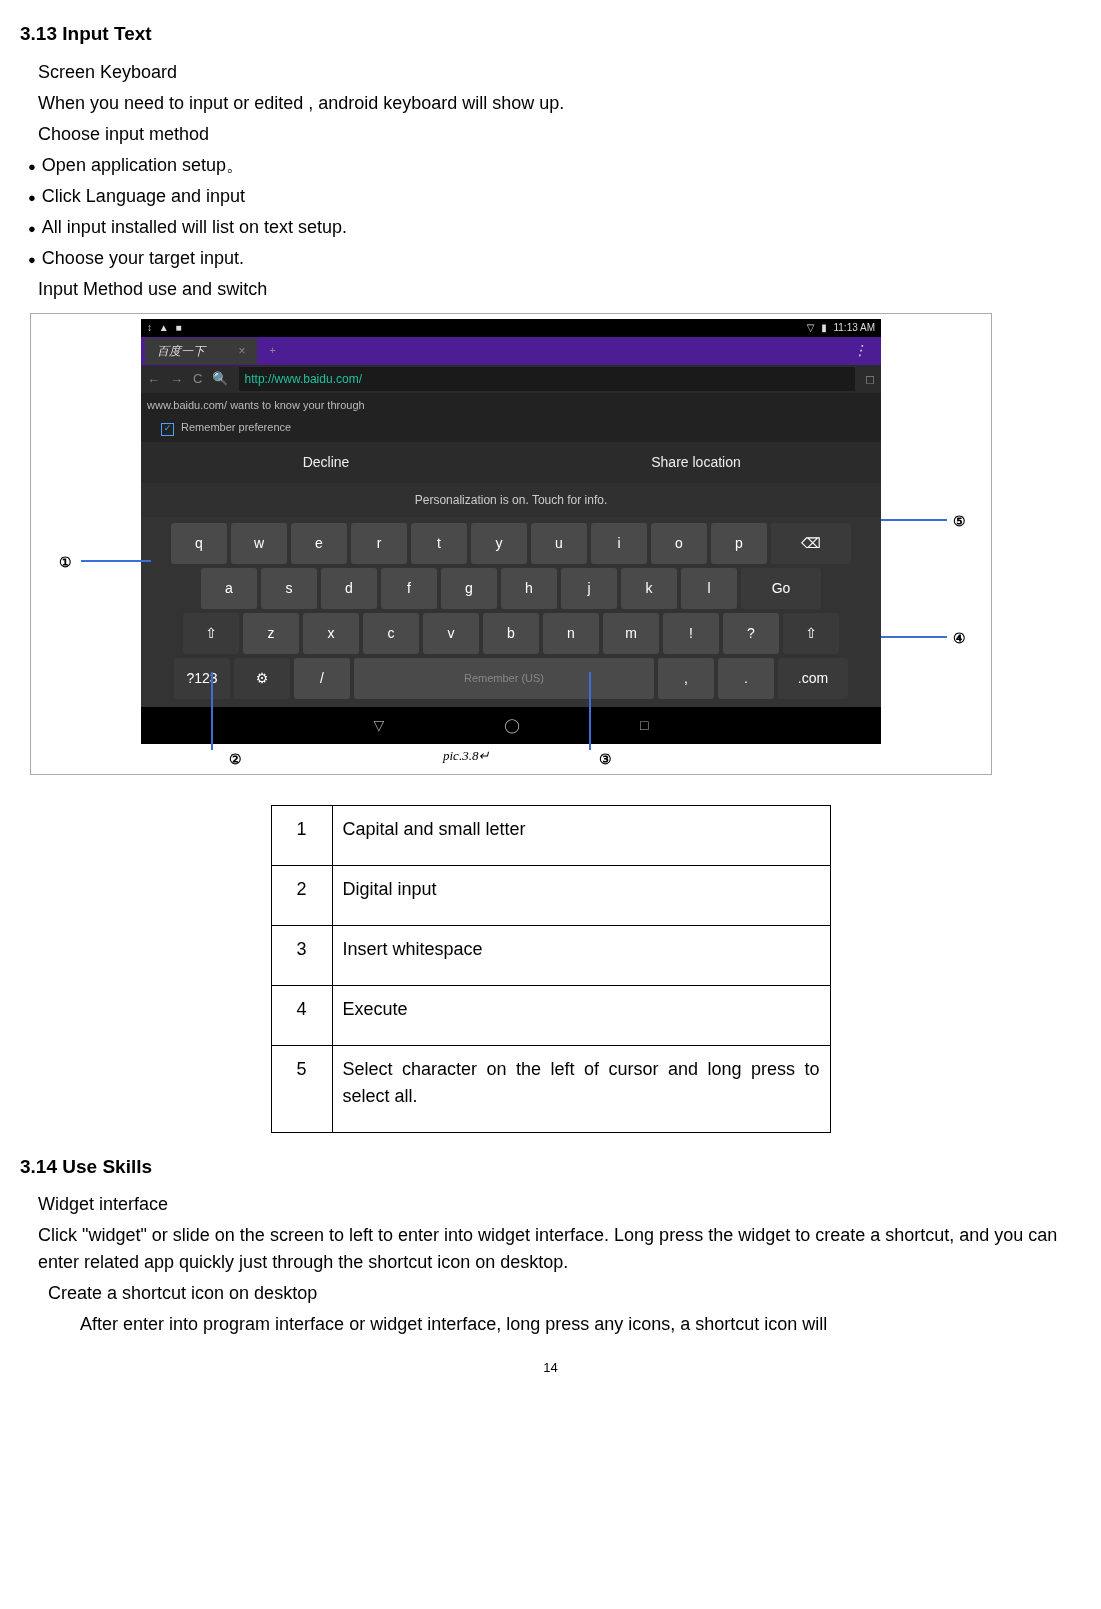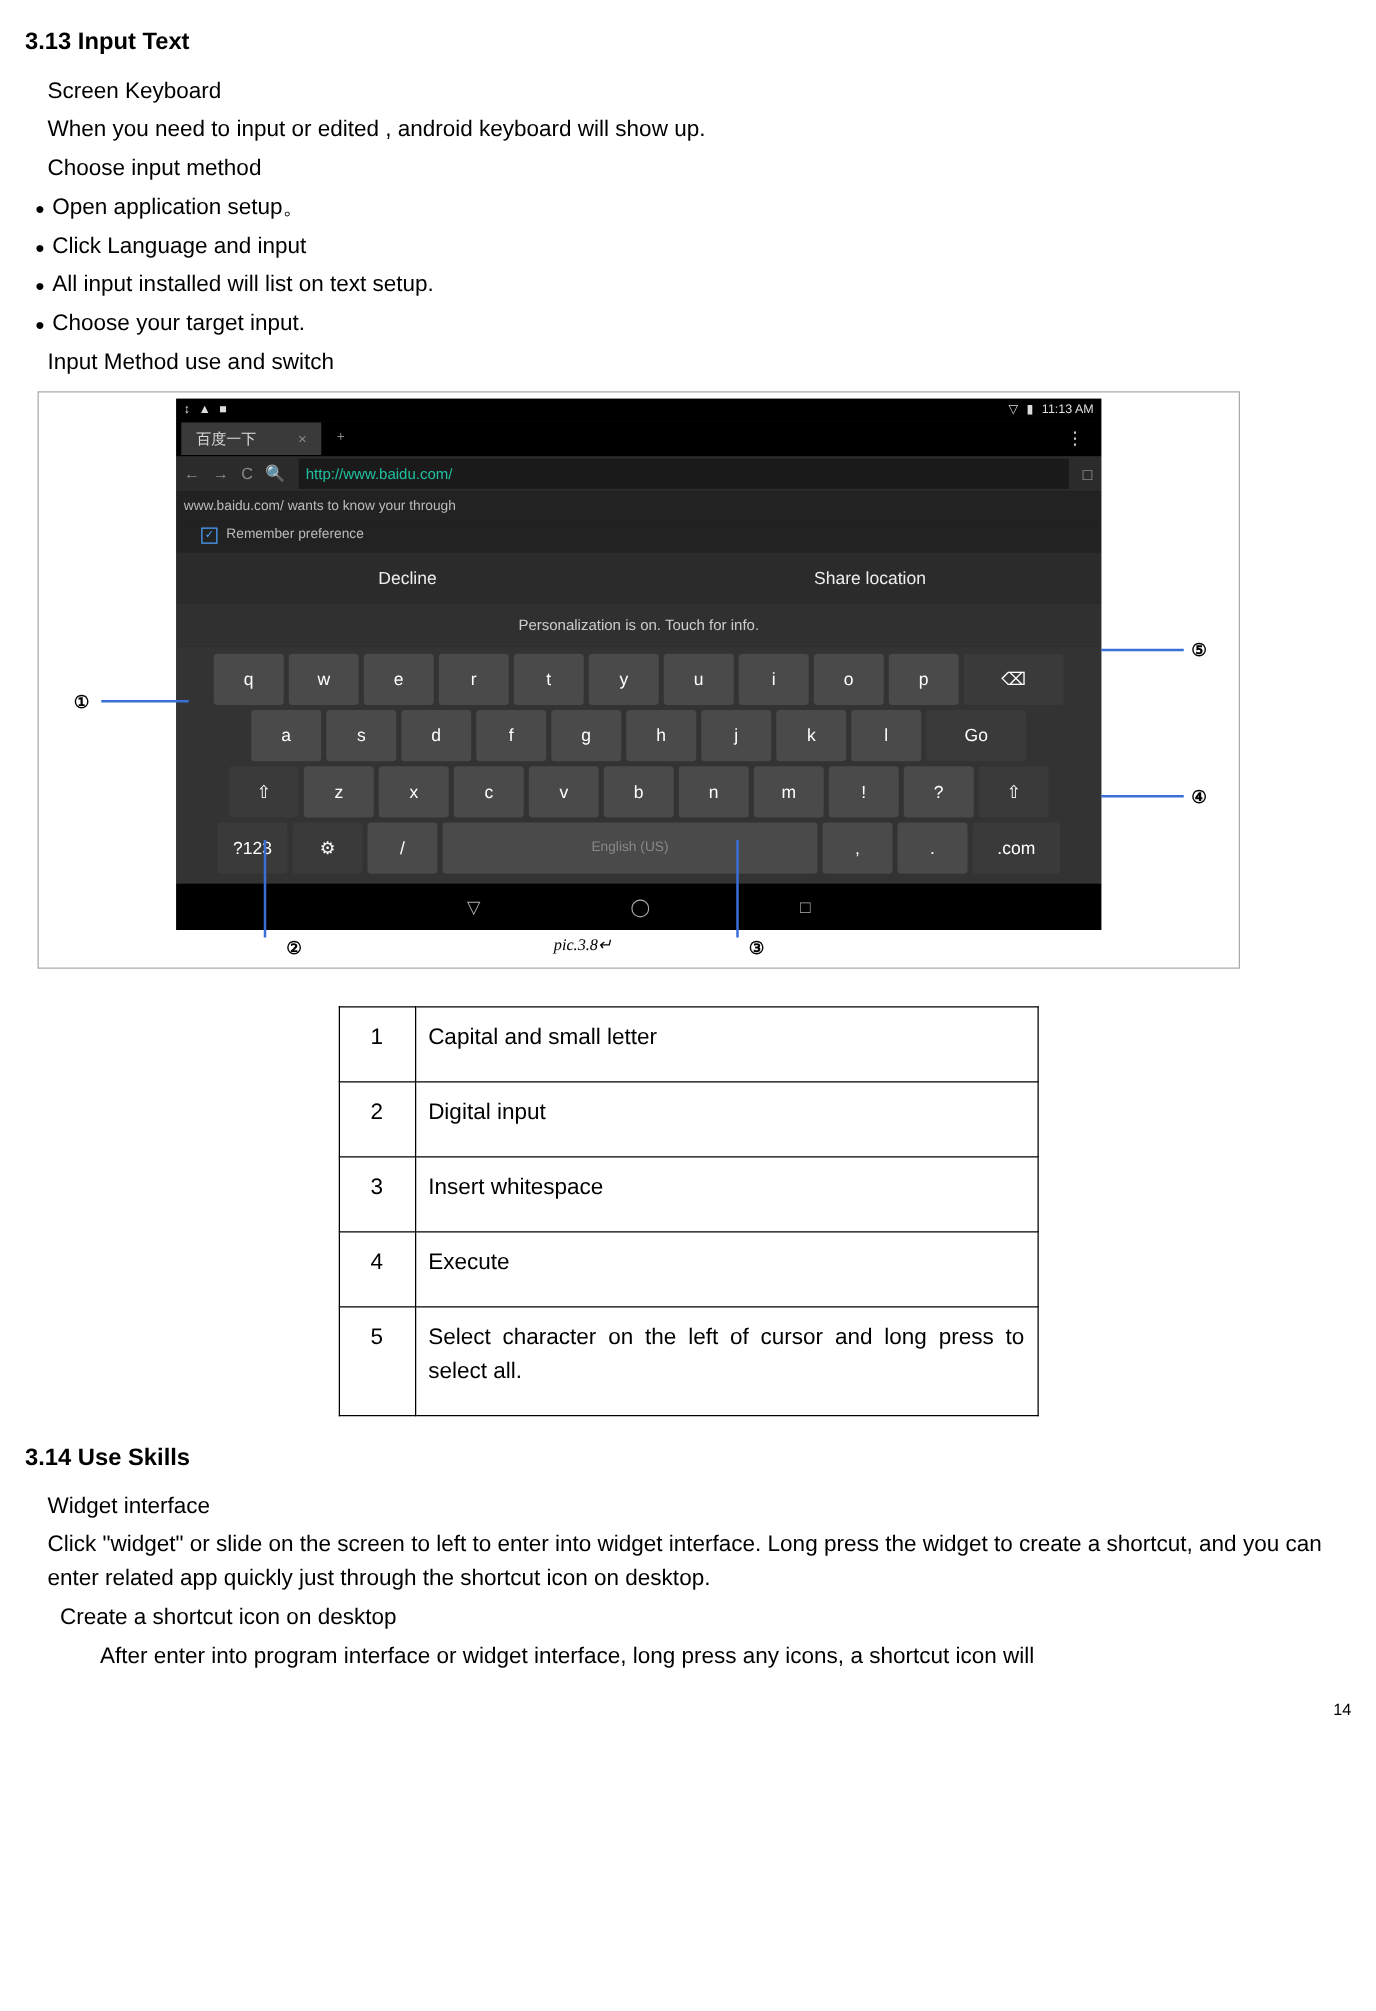--- a/index.html
+++ b/index.html
@@ -51,25 +51,26 @@
     height: 18px;
     padding: 0 6px;
     display: flex;
     justify-content: space-between;
     align-items: center;
     font-size: 10px;
   }
   .status-left span { margin-right: 4px; }
   .status-right span { margin-left: 4px; }
   .tabbar {
-    background: #000000;
+    background: #4c1d95;
     height: 28px;
     display: flex;
     align-items: center;
     padding: 0 4px;
+    font-style: italic;
   }
   .tab {
     background: #3a3a3a;
     padding: 4px 12px;
     font-size: 12px;
     margin-right: 2px;
   }
   .tab-close { margin-left: 30px; color:#888; }
   .tab-plus { padding: 4px 10px; color:#888; }
   .kebab { margin-left: auto; padding: 4px 10px; font-size:14px; }
@@ -191,21 +192,21 @@
     font-size: 18px;
     vertical-align: top;
   }
   table.legend td:first-child {
     width: 40px;
     text-align: center;
   }
   .justify { text-align: justify; }
 
   .pagenum {
-    text-align:right;
+    text-align:center;
     font-size:13px;
     margin-top: 20px;
   }
 </style>
 </head>
 <body>
 
 <h3>3.13 Input Text</h3>
 <div class="para">Screen Keyboard</div>
 <div class="para">When you need to input or edited , android keyboard will show up.</div>
@@ -303,21 +304,21 @@
         <div class="key key-dark key-shift">
           <span>⇧</span>
         </div>
       </div>
       <div class="krow">
         <div class="key key-dark" style="flex:0 0 56px">?123</div>
         <div class="key key-dark" style="flex:0 0 56px">
           <span>⚙</span>
         </div>
         <div class="key" style="flex:0 0 56px">/</div>
-        <div class="key key-space">English (US)</div>
+        <div class="key key-space">Remember (US)</div>
         <div class="key" style="flex:0 0 56px">,</div>
         <div class="key" style="flex:0 0 56px">.</div>
         <div class="key key-dark" style="flex:0 0 70px">.com</div>
       </div>
     </div>
     <div class="navbar">
       <span>▽</span>
       <span>◯</span>
       <span>□</span>
     </div>

